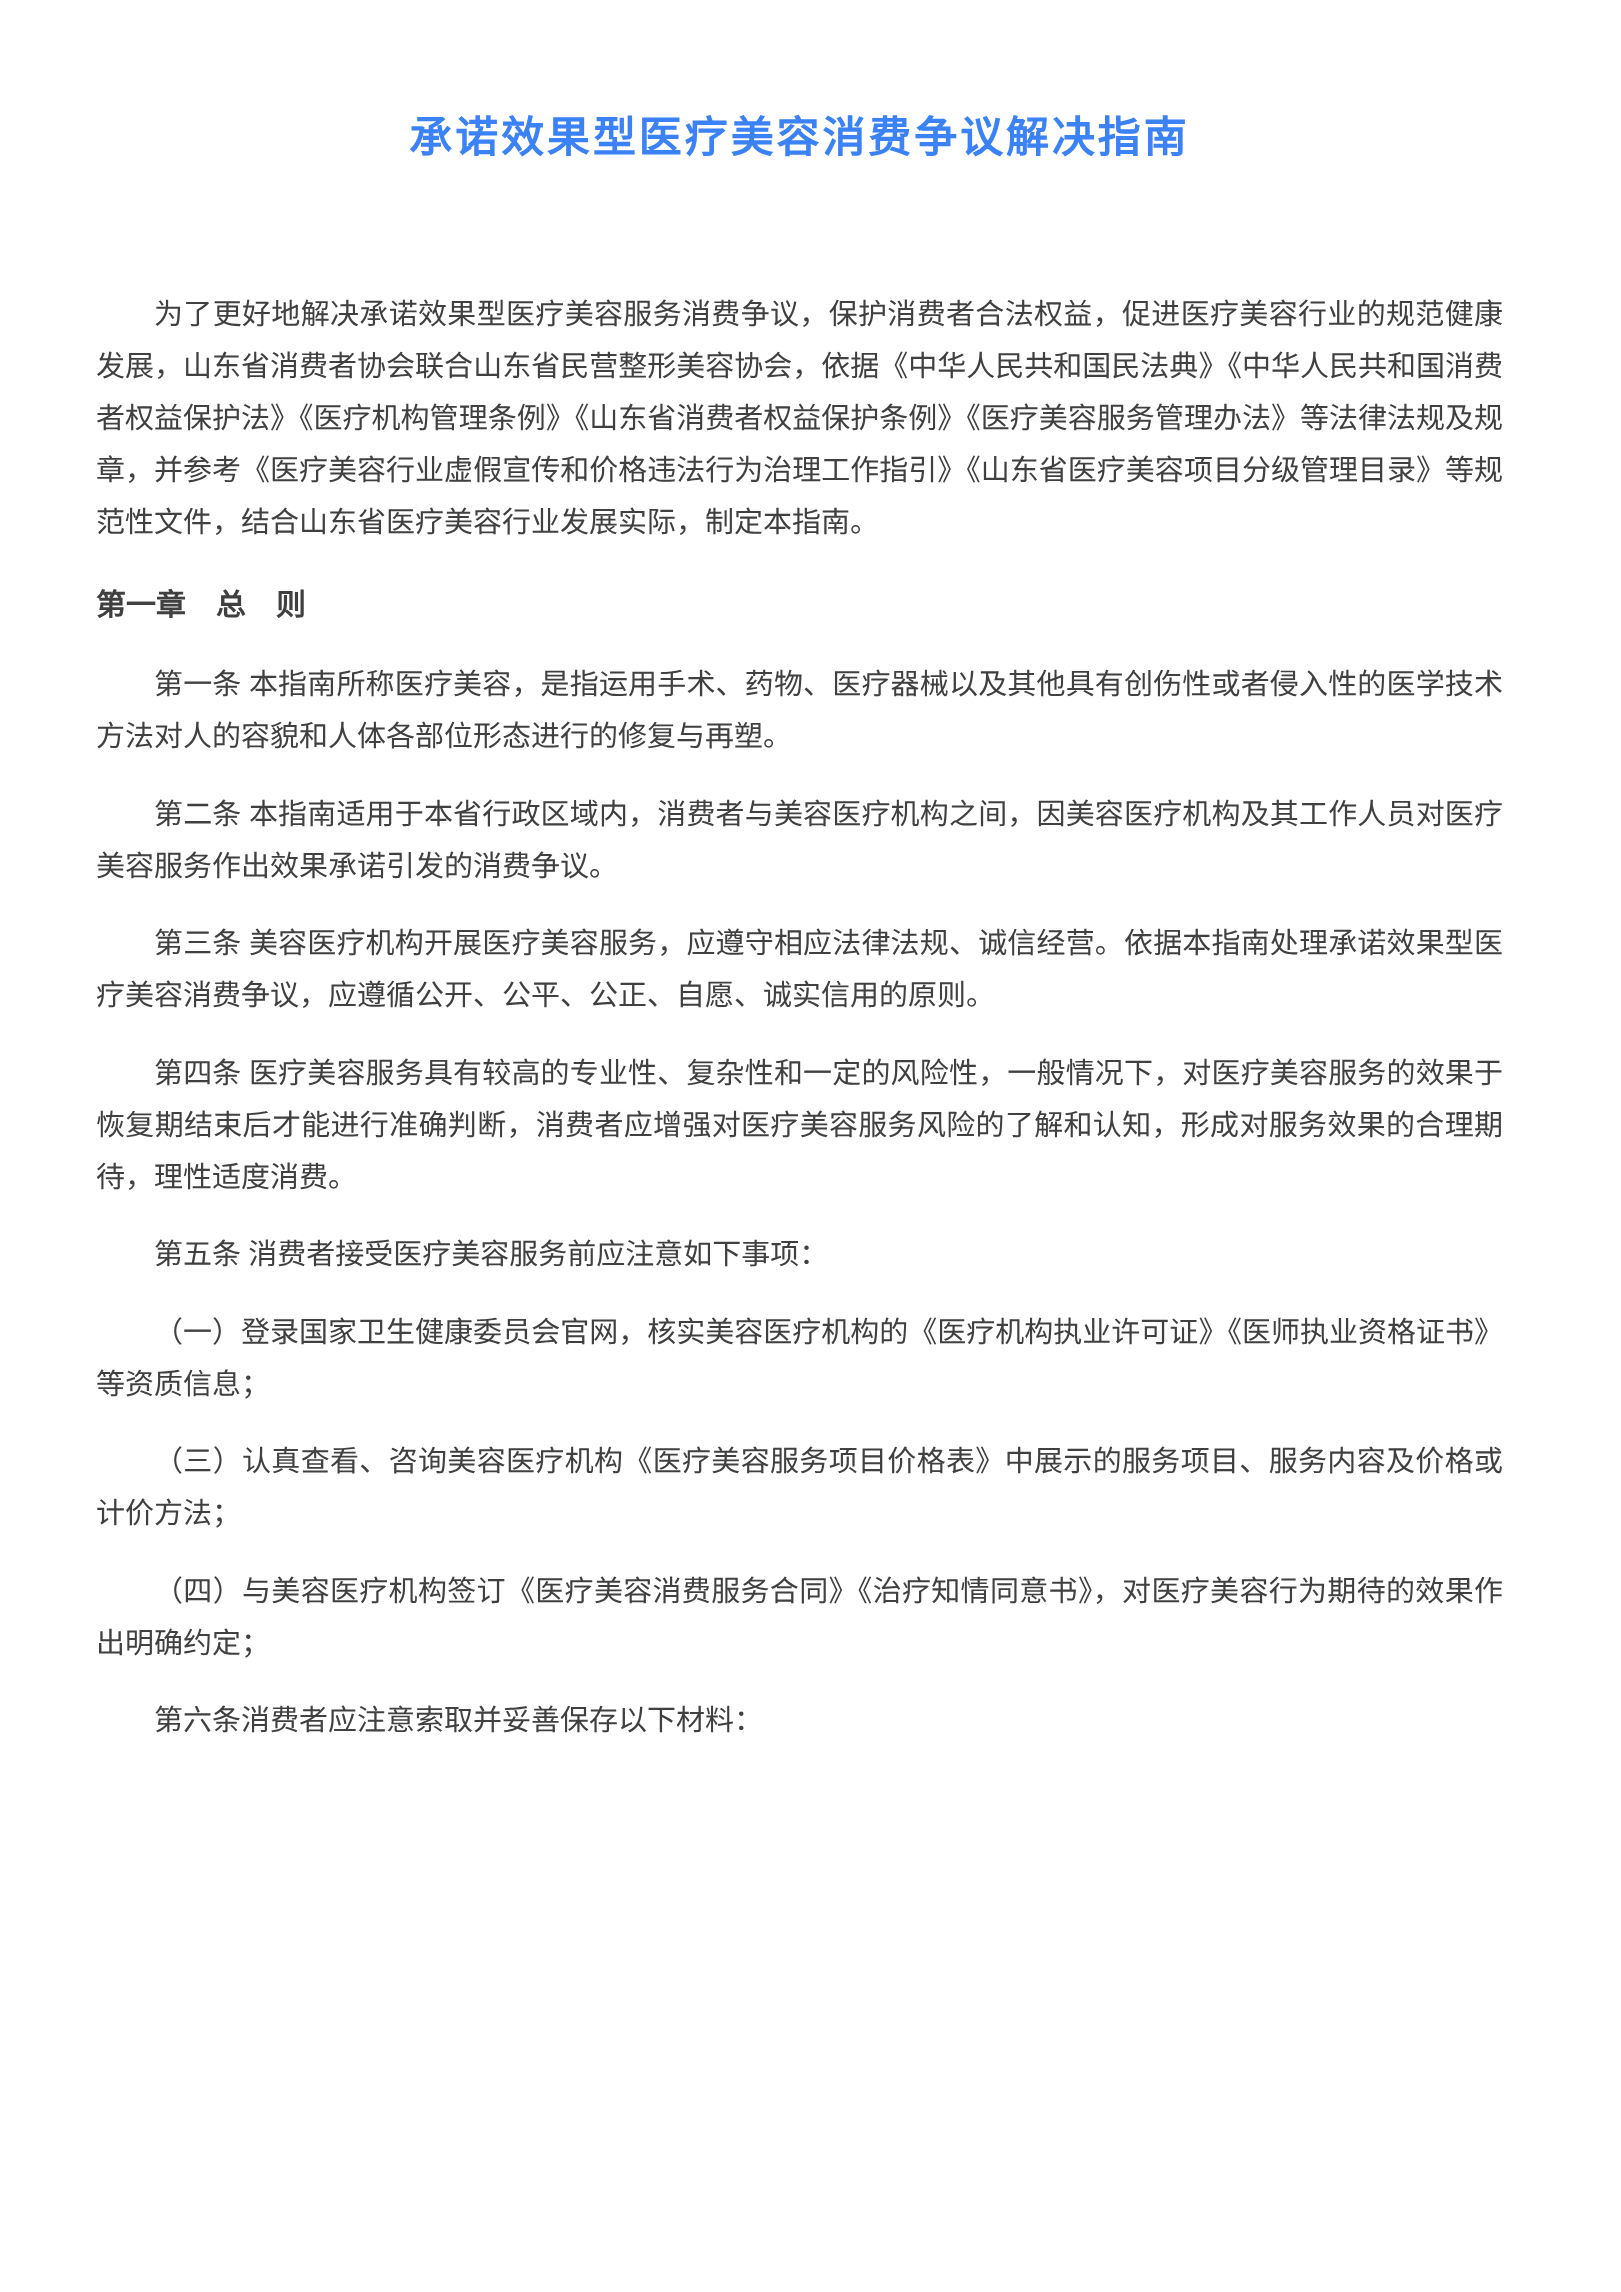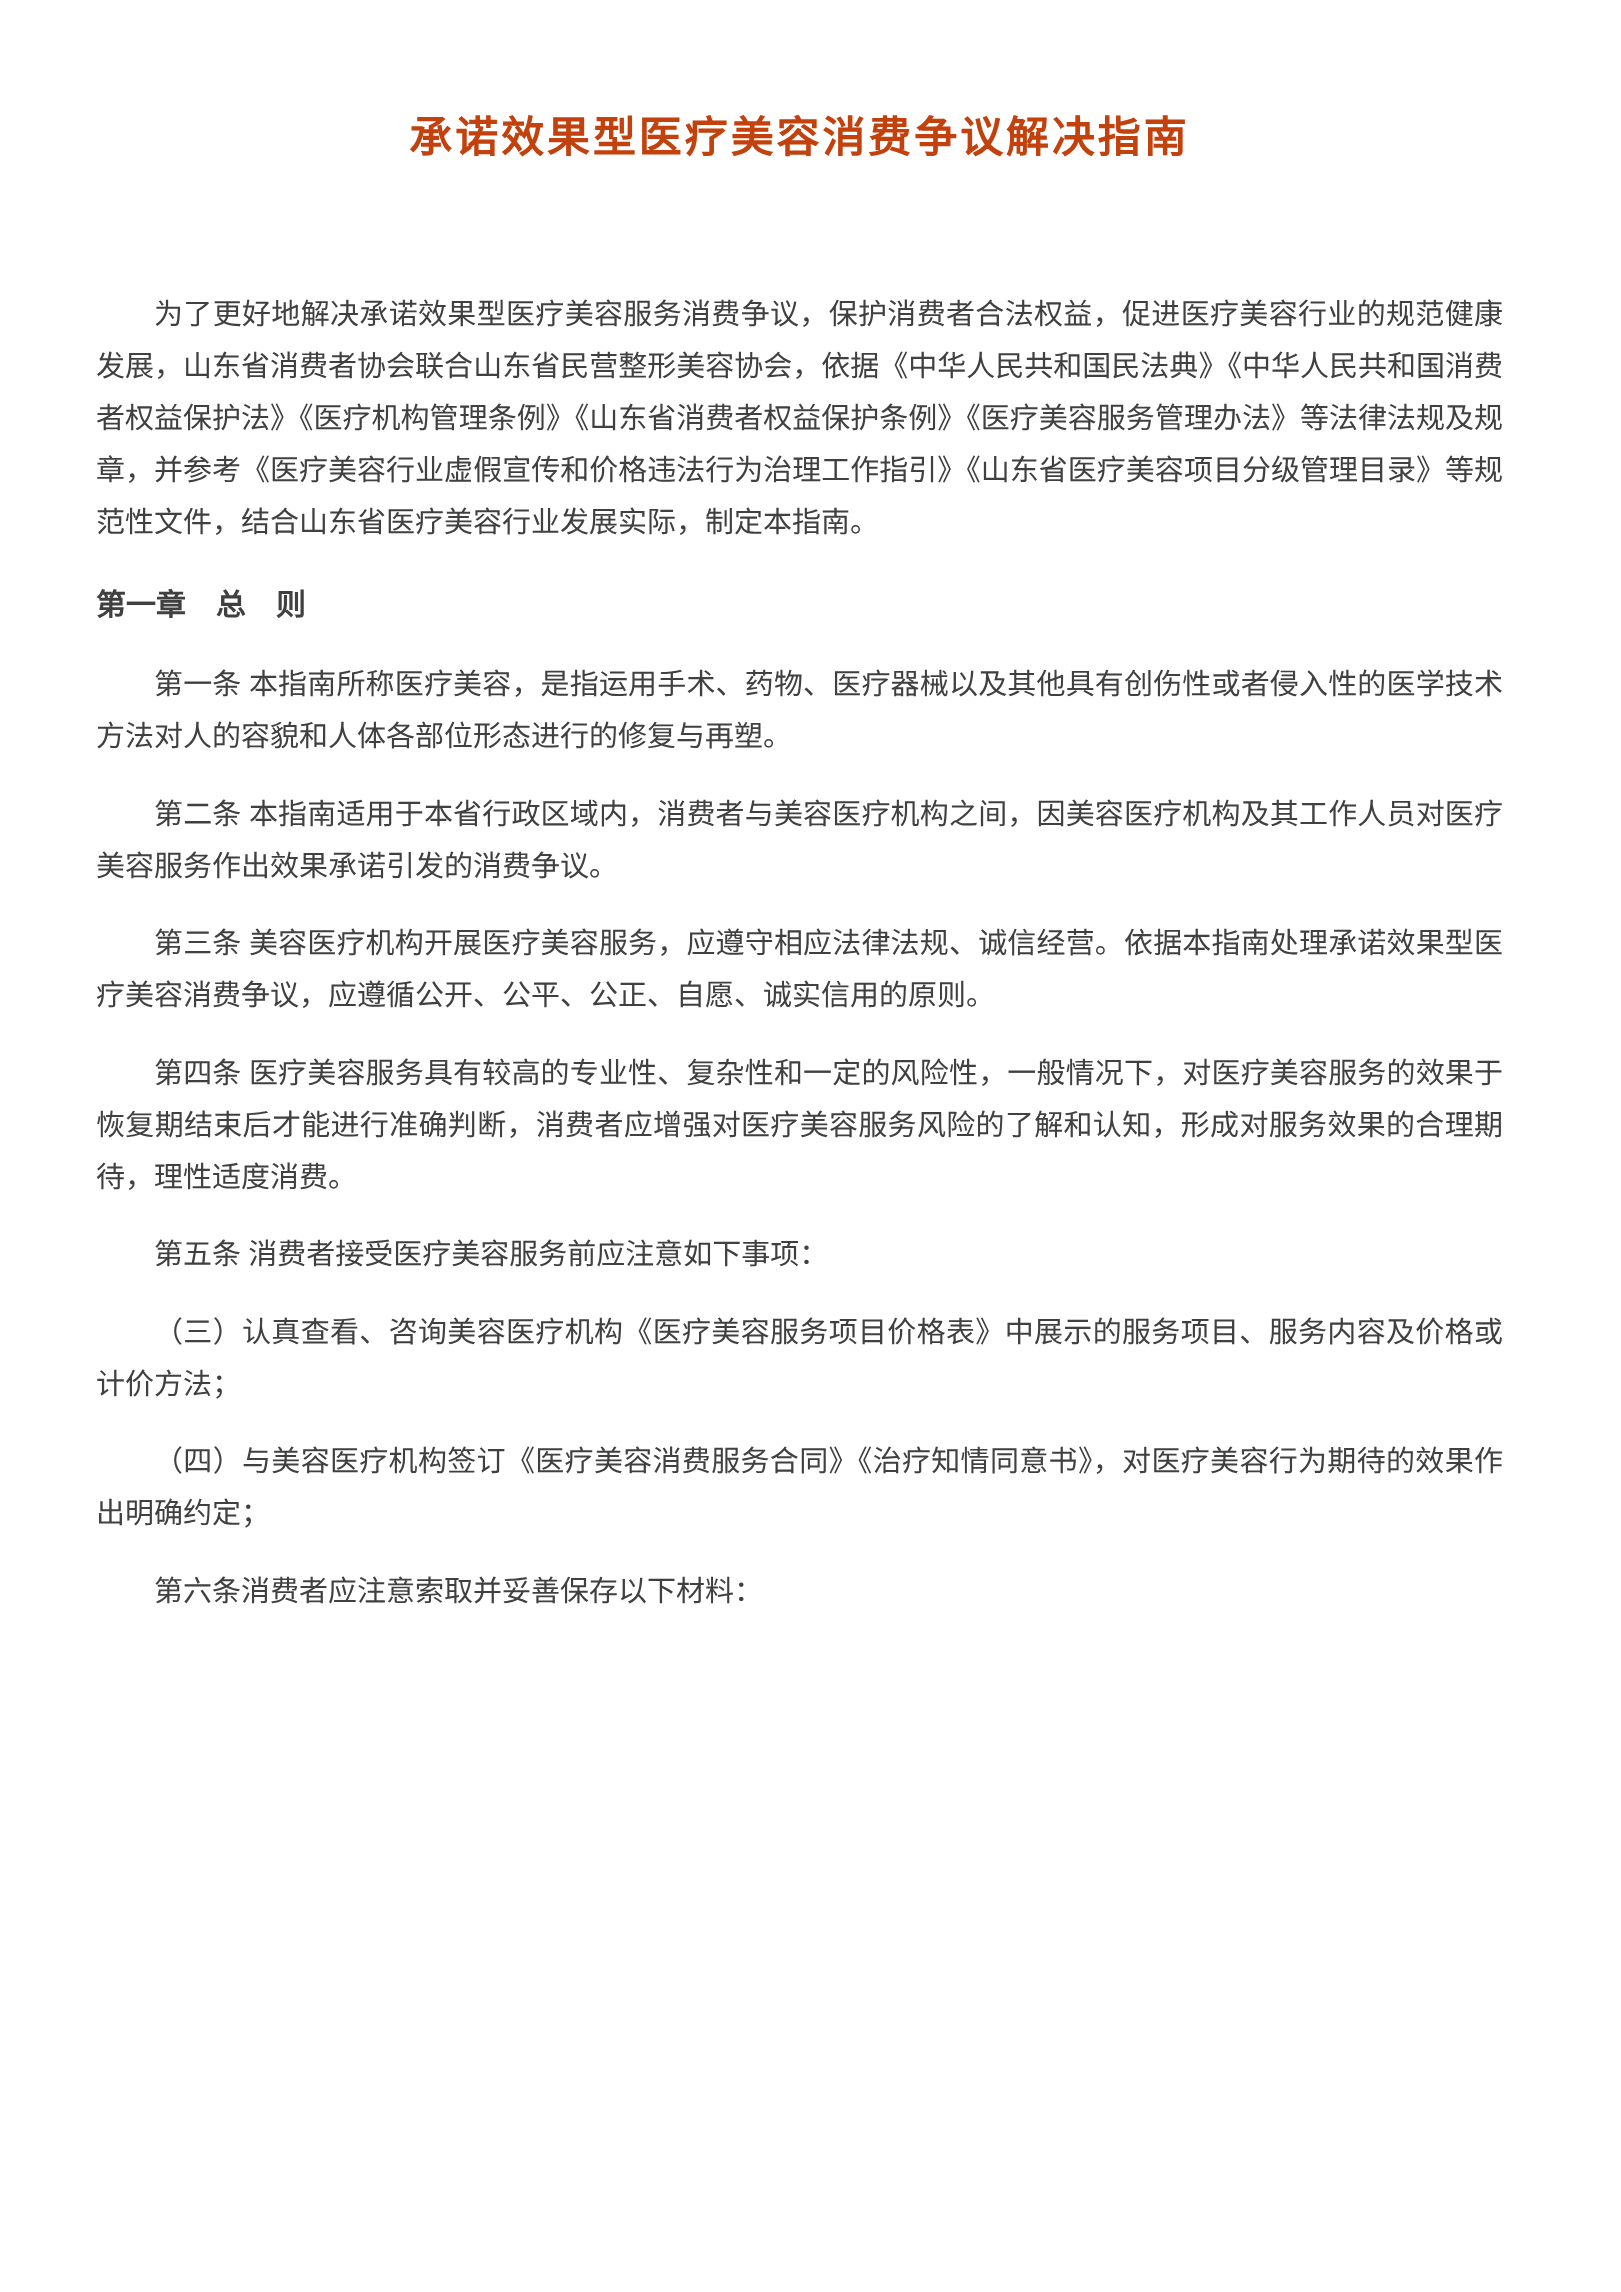--- a/index.html
+++ b/index.html
@@ -17,21 +17,21 @@
     overflow: hidden;
     color: #000000;
   }
   .doc-title {
     font-family: "Liberation Sans", sans-serif;
     font-weight: 700;
     font-size: 43px;
     line-height: 55px;
     letter-spacing: 2.9px;
     text-align: center;
-    color: #c2410c;
+    color: #3b82f6;
     margin: 0 0 123px 0;
   }
   .doc-body {
     width: 100%;
   }
   .doc-body p {
     margin: 25.5px 0;
     color: #404040;
   }
   .doc-body p.paragraph {
@@ -61,18 +61,19 @@
 <div class="page">
   <h1 class="doc-title">承诺效果型医疗美容消费争议解决指南</h1>
   <div class="doc-body">
       <p class="paragraph">为了更好地解决承诺效果型医疗美容服务消费争议，保护消费者合法权益，促进医疗美容行业的规范健康发展，山东省消费者协会联合山东省民营整形美容协会，依据《中华人民共和国民法典》《中华人民共和国消费者权益保护法》《医疗机构管理条例》《山东省消费者权益保护条例》《医疗美容服务管理办法》等法律法规及规章，并参考《医疗美容行业虚假宣传和价格违法行为治理工作指引》《山东省医疗美容项目分级管理目录》等规范性文件，结合山东省医疗美容行业发展实际，制定本指南。</p>
       <p class="chapter">第一章　总　则</p>
       <p class="paragraph">第一条 本指南所称医疗美容，是指运用手术、药物、医疗器械以及其他具有创伤性或者侵入性的医学技术方法对人的容貌和人体各部位形态进行的修复与再塑。</p>
       <p class="paragraph">第二条 本指南适用于本省行政区域内，消费者与美容医疗机构之间，因美容医疗机构及其工作人员对医疗美容服务作出效果承诺引发的消费争议。</p>
       <p class="paragraph">第三条 美容医疗机构开展医疗美容服务，应遵守相应法律法规、诚信经营。依据本指南处理承诺效果型医疗美容消费争议，应遵循公开、公平、公正、自愿、诚实信用的原则。</p>
       <p class="paragraph">第四条 医疗美容服务具有较高的专业性、复杂性和一定的风险性，一般情况下，对医疗美容服务的效果于恢复期结束后才能进行准确判断，消费者应增强对医疗美容服务风险的了解和认知，形成对服务效果的合理期待，理性适度消费。</p>
       <p class="paragraph">第五条 消费者接受医疗美容服务前应注意如下事项：</p>
+      <p class="paragraph">（一）登录国家卫生健康委员会官网，核实美容医疗机构的《医疗机构执业许可证》《医师执业资格证书》等资质信息；</p>
       <p class="paragraph">（三）认真查看、咨询美容医疗机构《医疗美容服务项目价格表》中展示的服务项目、服务内容及价格或计价方法；</p>
       <p class="paragraph">（四）与美容医疗机构签订《医疗美容消费服务合同》《治疗知情同意书》，对医疗美容行为期待的效果作出明确约定；</p>
       <p class="paragraph">第六条消费者应注意索取并妥善保存以下材料：</p>
     </div>
 </div>
 
 
 </body></html>

